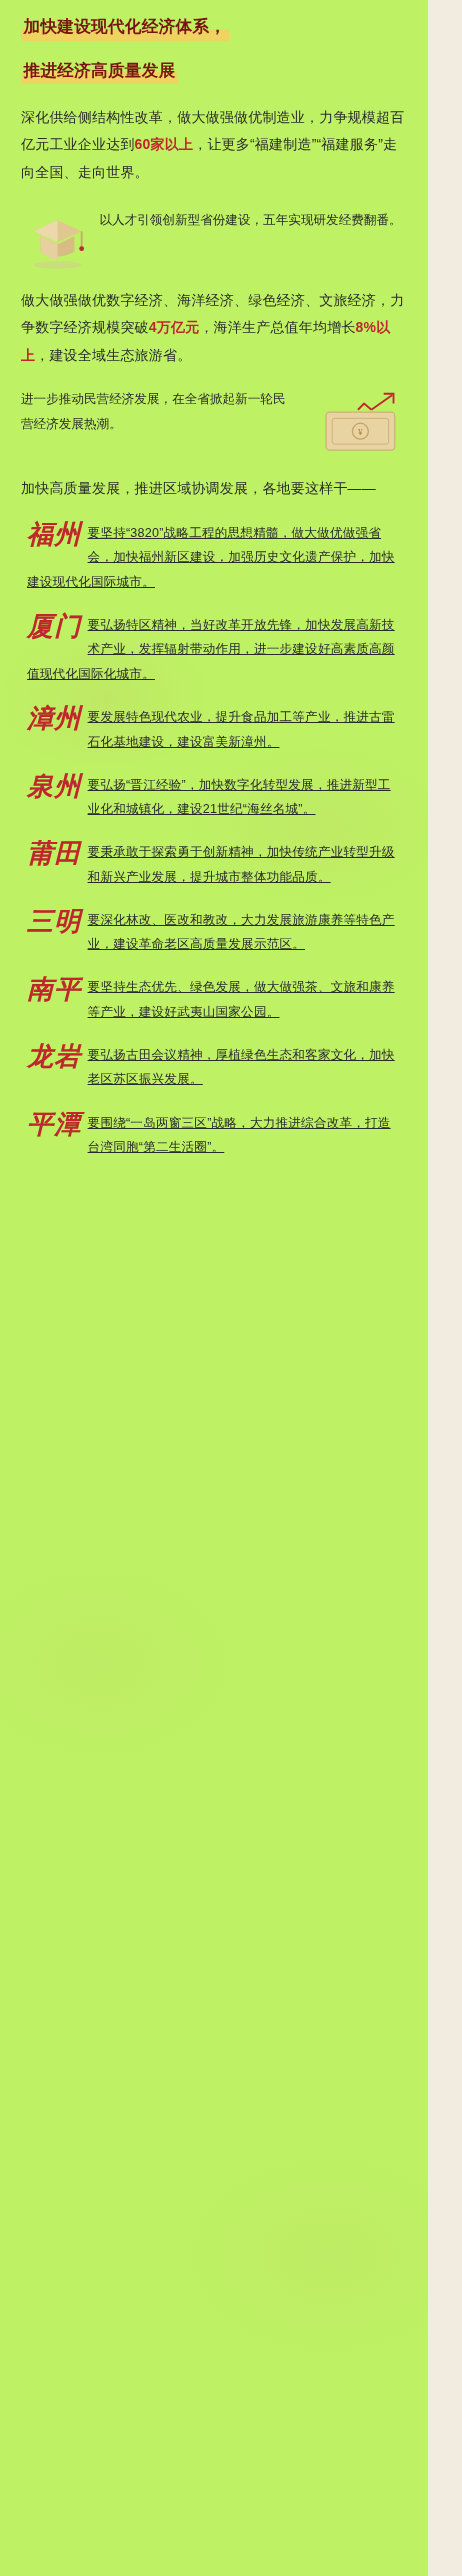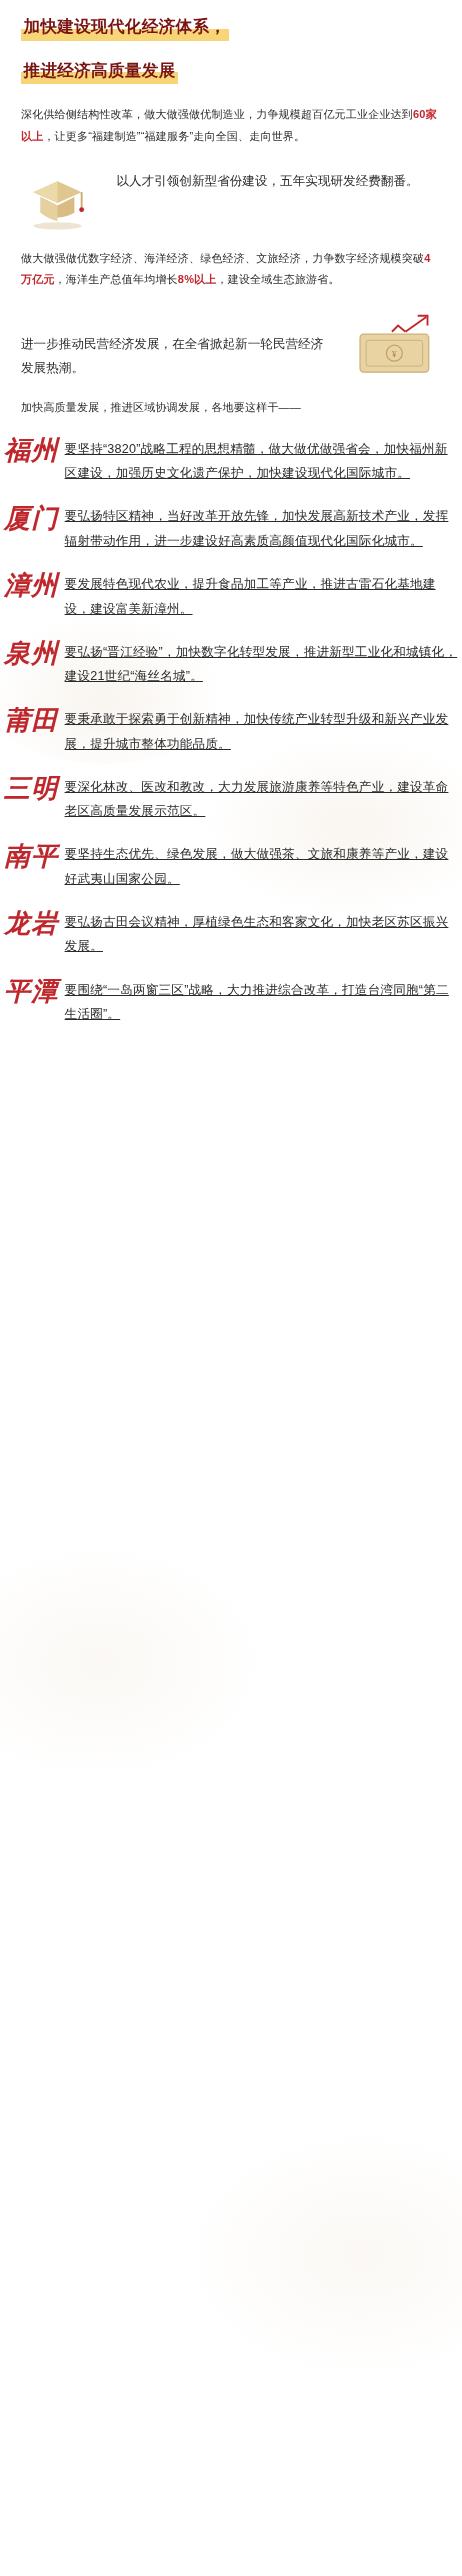--- a/index.html
+++ b/index.html
@@ -5,28 +5,28 @@
   html, body {
     margin: 0;
     padding: 0;
     background: #f2ece0;
   }
   body {
     font-family: "Liberation Sans", "DejaVu Sans", sans-serif;
   }
   .page {
     position: relative;
-    width: 462px;
+    width: 428px;
     min-height: 2576px;
     background:
       radial-gradient(ellipse at 85% 12%, rgba(214,180,130,0.25) 0%, rgba(214,180,130,0) 42%),
       radial-gradient(ellipse at 10% 55%, rgba(206,170,120,0.18) 0%, rgba(206,170,120,0) 38%),
       radial-gradient(ellipse at 95% 78%, rgba(206,170,120,0.18) 0%, rgba(206,170,120,0) 35%),
       linear-gradient(180deg, #f6f1e6 0%, #f3ecdf 35%, #f1ead c 70%, #efe7d8 100%);
-    background-color: #ffffff;
+    background-color: #bef264;
     overflow: hidden;
     box-sizing: border-box;
     padding: 0 0 37px 0;
   }
   
   .wash {
     position: absolute;
     pointer-events: none;
     opacity: 0.5;
   }
@@ -66,21 +66,21 @@
     padding: 0.6px 2.5px;
     background: linear-gradient(180deg, rgba(246,214,122,0) 55%, rgba(246,206,96,0.85) 55%, rgba(246,206,96,0.85) 100%);
   }
   .title-line.l2 { margin-top: 17px; }
 
   
   .para {
     position: relative;
     padding: 0 21px;
     margin: 16px 0 0 0;
-    font-size: 11px;
+    font-size: 14px;
     line-height: 1.95;
     color: #2b2b2b;
     letter-spacing: 0.2px;
     z-index: 2;
   }
   .hl {
     color: #c0272d;
     font-weight: bold;
   }
 
@@ -105,21 +105,21 @@
     line-height: 1.95;
     color: #2b2b2b;
     padding-top: 3.7px;
     text-align: center;
   }
 
   
   .para-illus-right {
     position: relative;
     display: flex;
-    align-items: flex-end;
+    align-items: flex-start;
     padding: 0 21px;
     margin: 18.5px 0 0 0;
     z-index: 2;
     gap: 20px;
   }
   .illus-right-text {
     flex: 1 1 auto;
     font-size: 12.6px;
     line-height: 1.95;
     color: #2b2b2b;
@@ -128,21 +128,21 @@
     flex: 0 0 92px;
     height: 74px;
     position: relative;
     margin-left: 5px;
     margin-top: -2.5px;
   }
 
   
   .city-block {
     position: relative;
-    padding: 0 4px;
+    padding: 0 27px;
     margin: 18.5px 0 0 0;
     z-index: 2;
   }
   .city-name {
     float: left;
     font-family: "Liberation Serif", "DejaVu Serif", serif;
     font-weight: bold;
     font-style: italic;
     font-size: 26px;
     line-height: 1.0;

